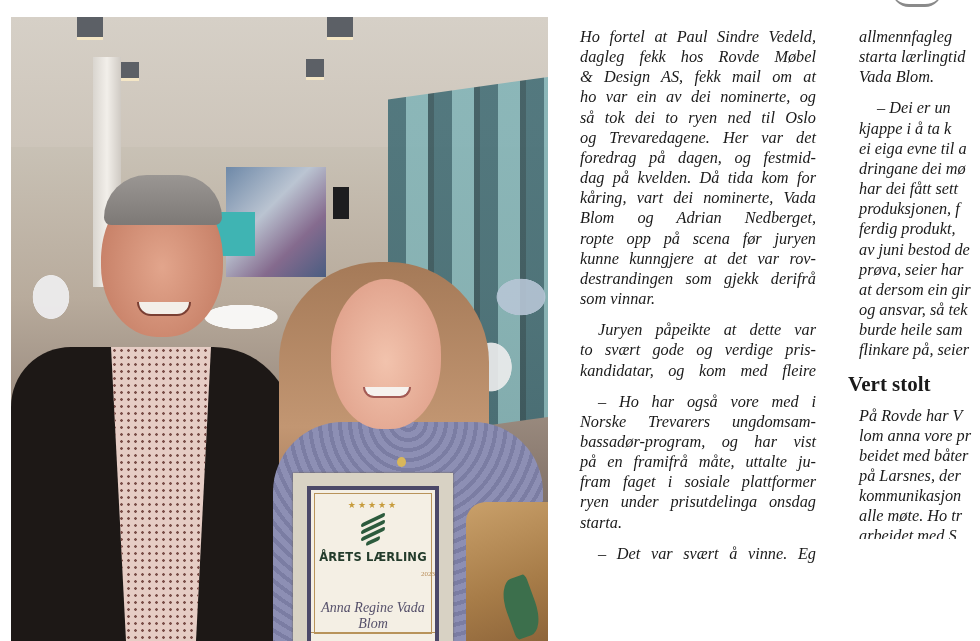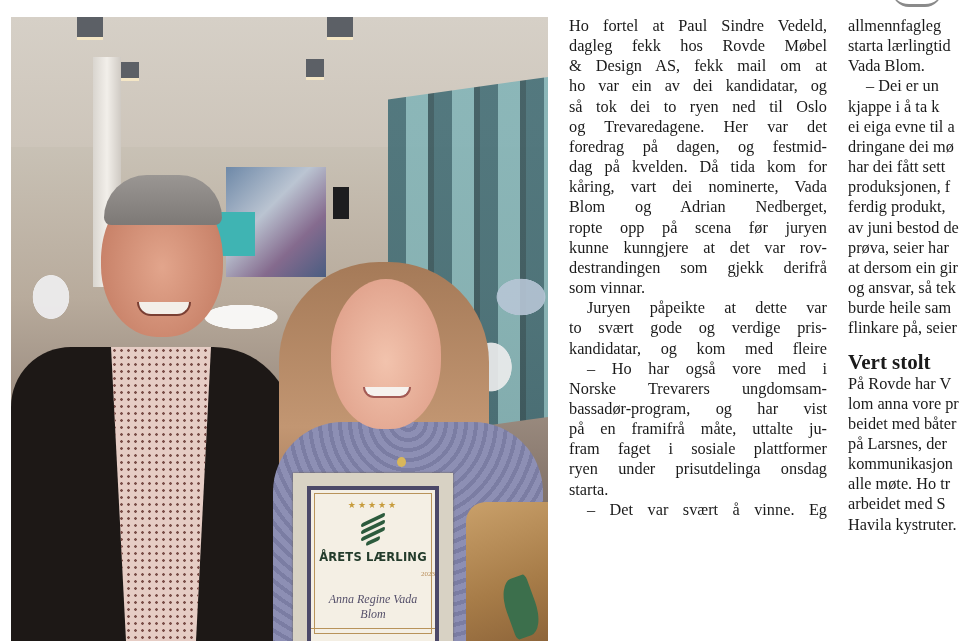--- a/index.html
+++ b/index.html
@@ -42,27 +42,27 @@
   .bag { position:absolute; left:455px; top:485px; width:82px; height:139px; background:linear-gradient(160deg,#c9a06a,#a77c48 60%,#8e653a); border-radius:20px 0 0 0; }
   .bag-leaf { position:absolute; left:495px; top:560px; width:30px; height:60px; background:#3c6f4c; border-radius:50% 10% 50% 10%; transform:rotate(-20deg); }
 
   .diploma { position:absolute; left:293px; top:473px; width:160px; height:168px; background:#d8d2c4; box-shadow:0 0 2px #6b6150; }
   .diploma-inner { position:absolute; left:14px; top:13px; right:14px; bottom:0; background:#f4efe4; border:4px solid #4b4868; border-bottom:none; outline:1px solid #b8935a; outline-offset:-8px; text-align:center; }
   .stars { color:#c79c3c; font-size:9px; letter-spacing:2px; margin-top:11px; line-height:9px; }
   .logo { width:32px; height:34px; margin:2px auto 0; position:relative; }
   .logo i { position:absolute; left:4px; width:24px; height:4px; background:#2c5b3d; border-radius:2px; transform:skewY(-25deg); }
   .diploma-title { font-family:"DejaVu Sans","Liberation Sans",sans-serif; font-weight:bold; font-size:11.5px; color:#243c2c; margin-top:4px; letter-spacing:.2px; }
   .diploma-year { font-size:7px; color:#b88d58; margin-top:6px;text-align:right; }
-  .diploma-name { font-family:"Liberation Serif",serif; font-style:italic; font-size:12px; color:#55506a; margin-top:14px; border-bottom:1px solid #b8935a; display:inline-block; padding:0 4px 6px; }
+  .diploma-name { font-family:"Liberation Serif",serif; font-style:italic; font-size:14px; color:#55506a; margin-top:22px; border-bottom:1px solid #b8935a; display:inline-block; padding:0 4px 0; }
 
   
   .col { position:absolute; top:16px; font-size:16.3px; line-height:20.15px; text-align:justify; }
   .col1 { left:569px; width:258px; }
   .col2 { left:848px; width:260px; }
-  .col p { margin:0; }
+  .col p { margin:11px;font-style:italic; }
   .col .line { display:block; white-space:nowrap; text-align:justify; text-align-last:justify; }
   .col .line.last { text-align-last:left; }
   .col .indent { padding-left:18px; }
   .crosshead { font-weight:bold; font-size:21px; line-height:22px; margin-top:12px; margin-bottom:1px; display:block; }
   .col2-clip { position:absolute; left:848px; top:0; width:132px; height:539px; overflow:hidden; }
   .col2-clip .col2 { left:0; }
   .top-arc { position:absolute; left:892px; top:-10px; width:50px; height:14px; border-radius:0 0 25px 25px; border-bottom:3px solid #8a8a8a; }
 </style>
 </head>
 <body>
@@ -108,21 +108,21 @@
     <div class="diploma-year">2023</div>
     <div class="diploma-name">Anna Regine Vada Blom</div>
   </div>
 </div>
 
 <div class="col col1">
   <p>
     <span class="line">Ho fortel at Paul Sindre Vedeld,</span>
     <span class="line">dagleg fekk hos Rovde Møbel</span>
     <span class="line">&amp; Design AS, fekk mail om at</span>
-    <span class="line">ho var ein av dei kandidatar, og</span>
+    <span class="line">ho var ein av dei nominerte, og</span>
     <span class="line">så tok dei to ryen ned til Oslo</span>
     <span class="line">og Trevaredagene. Her var det</span>
     <span class="line">foredrag på dagen, og festmid-</span>
     <span class="line">dag på kvelden. Då tida kom for</span>
     <span class="line">kåring, vart dei nominerte, Vada</span>
     <span class="line">Blom og Adrian Nedberget,</span>
     <span class="line">ropte opp på scena før juryen</span>
     <span class="line">kunne kunngjere at det var rov-</span>
     <span class="line">destrandingen som gjekk derifrå</span>
     <span class="line last">som vinnar.</span>

